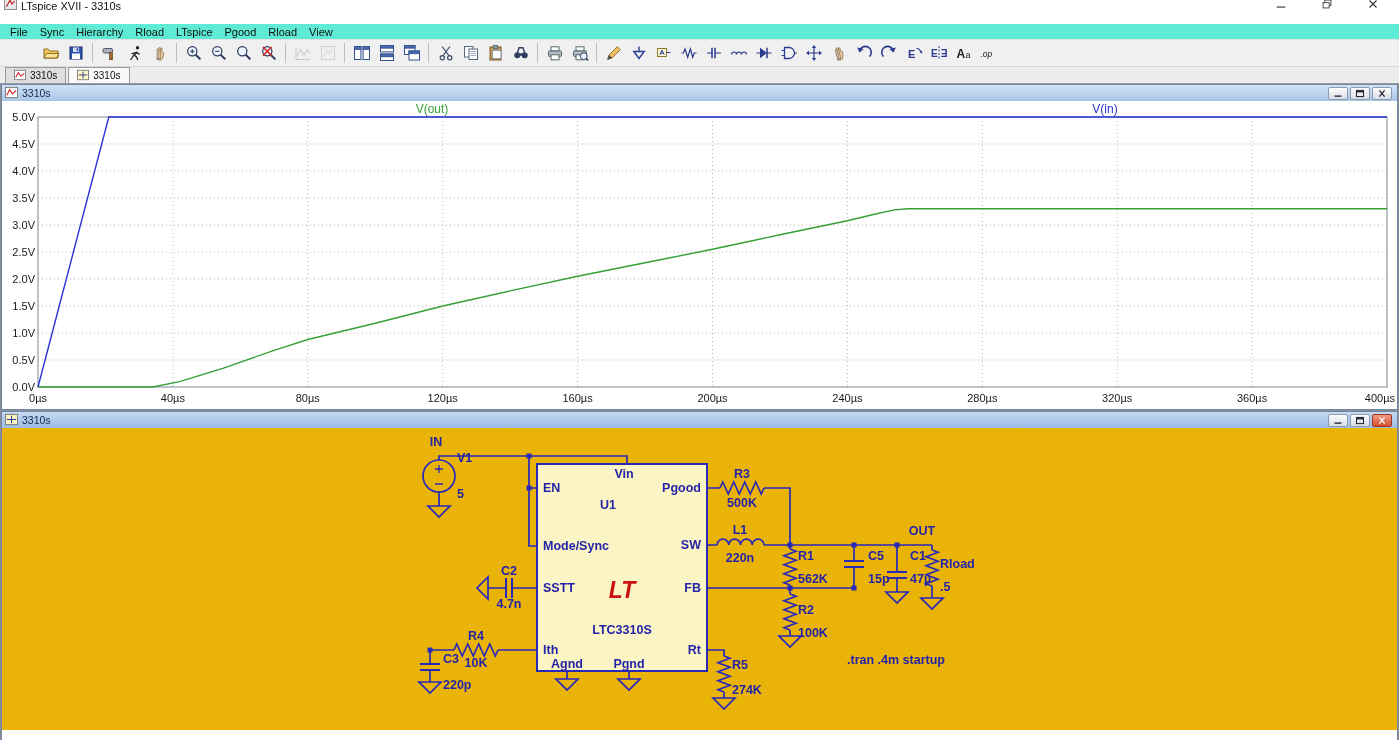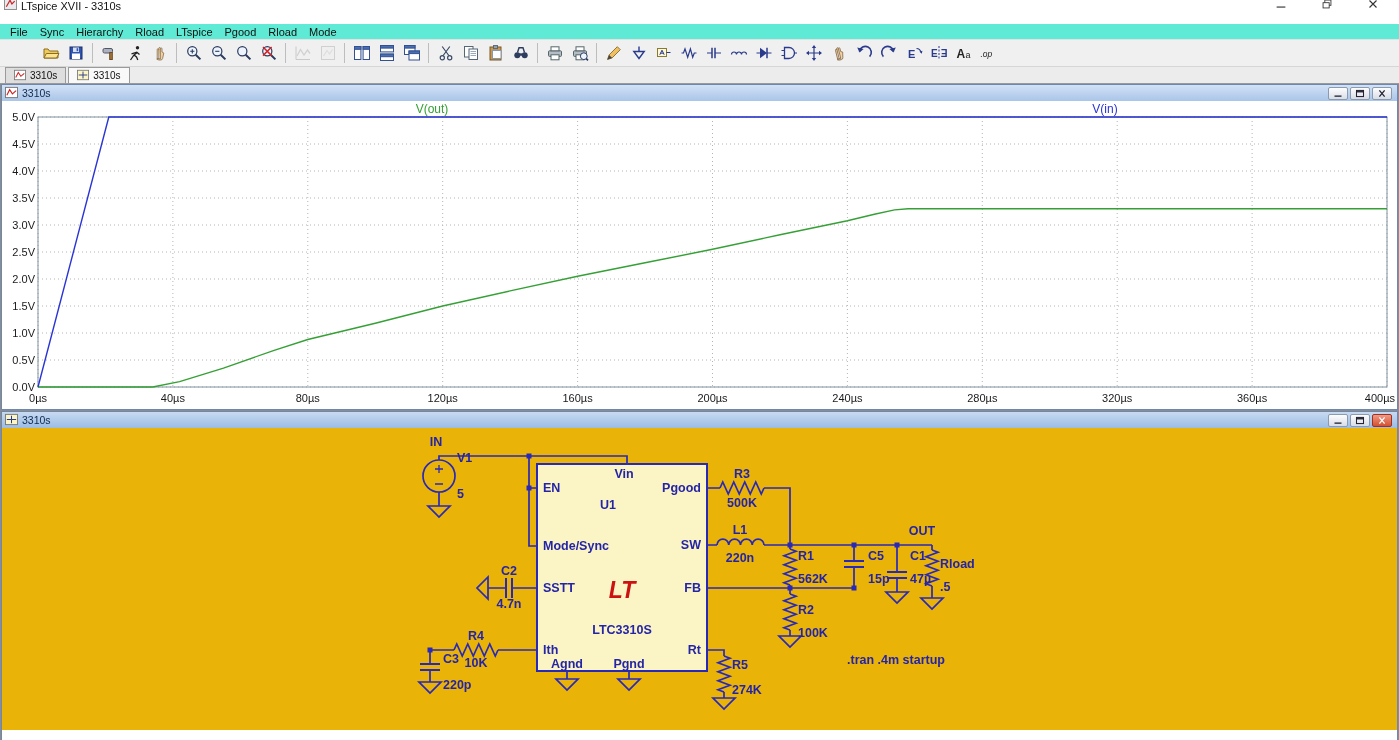--- a/index.html
+++ b/index.html
@@ -75,21 +75,21 @@
 </div>
 
 <div class="menubar">
     <span class="mi">File</span>
     <span class="mi">Sync</span>
     <span class="mi">Hierarchy</span>
     <span class="mi">Rload</span>
     <span class="mi">LTspice</span>
     <span class="mi">Pgood</span>
     <span class="mi">Rload</span>
-    <span class="mi">Mode</span>
+    <span class="mi">View</span>
   </div>
 
 <div class="toolbar">
     <span class="tbi">
       <svg viewBox="0 0 18 18" width="18" height="18">
         <path d="M2 14V5h4l1.5 2H16v7z" fill="#f2ca5a" stroke="#8a6d1f"></path>
         <path d="M2 14l2.3-4.5H17L14.5 14z" fill="#fbe394" stroke="#8a6d1f"></path>
       </svg>
     </span>
     <span class="tbi">

